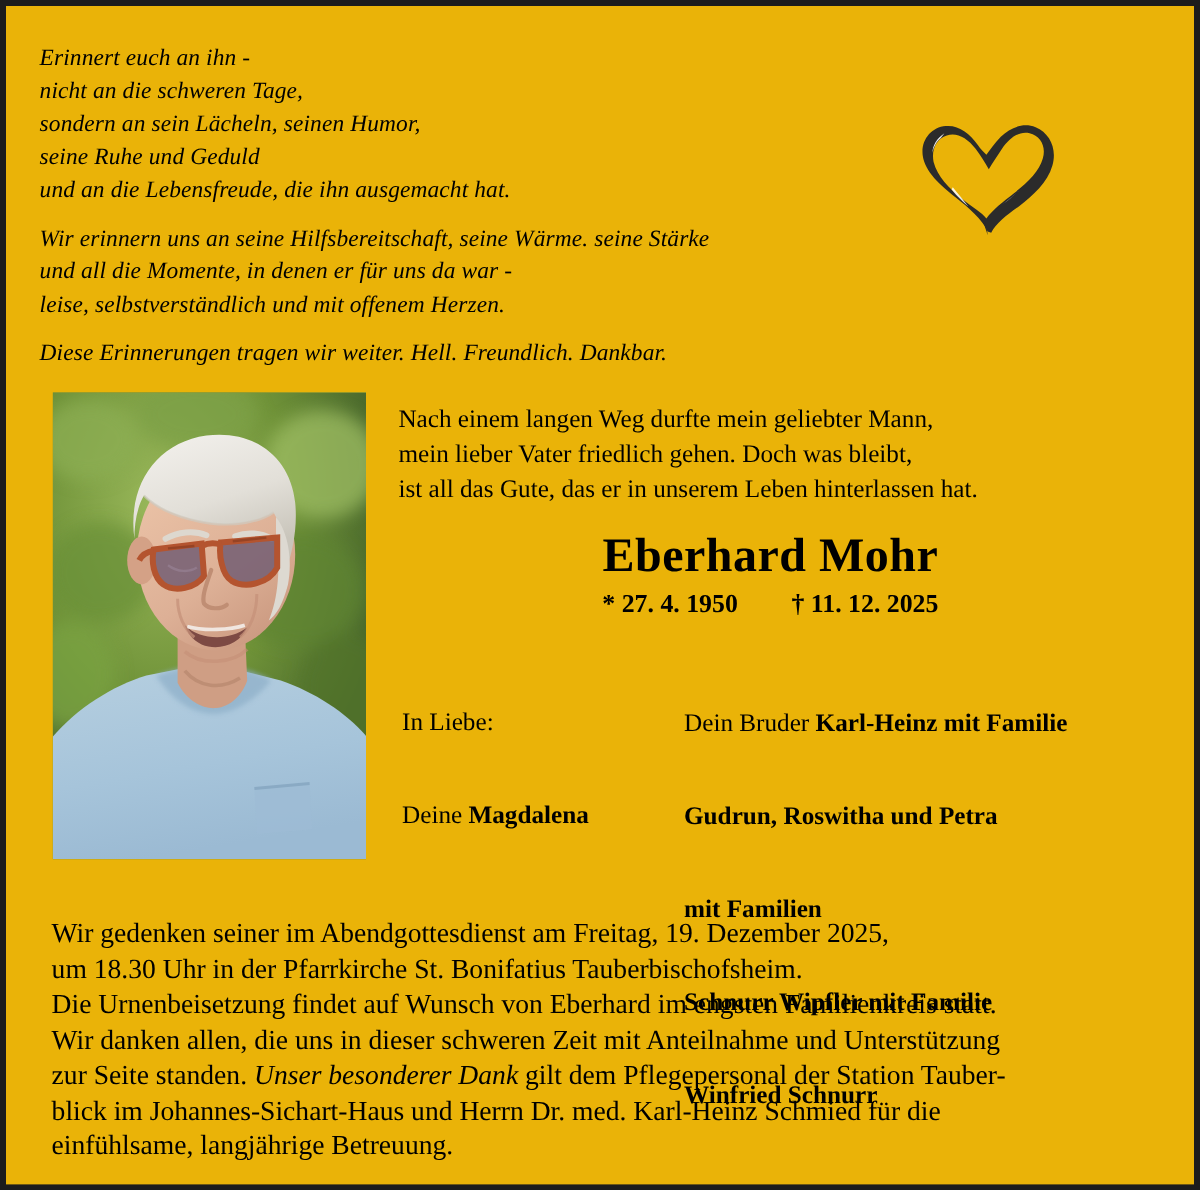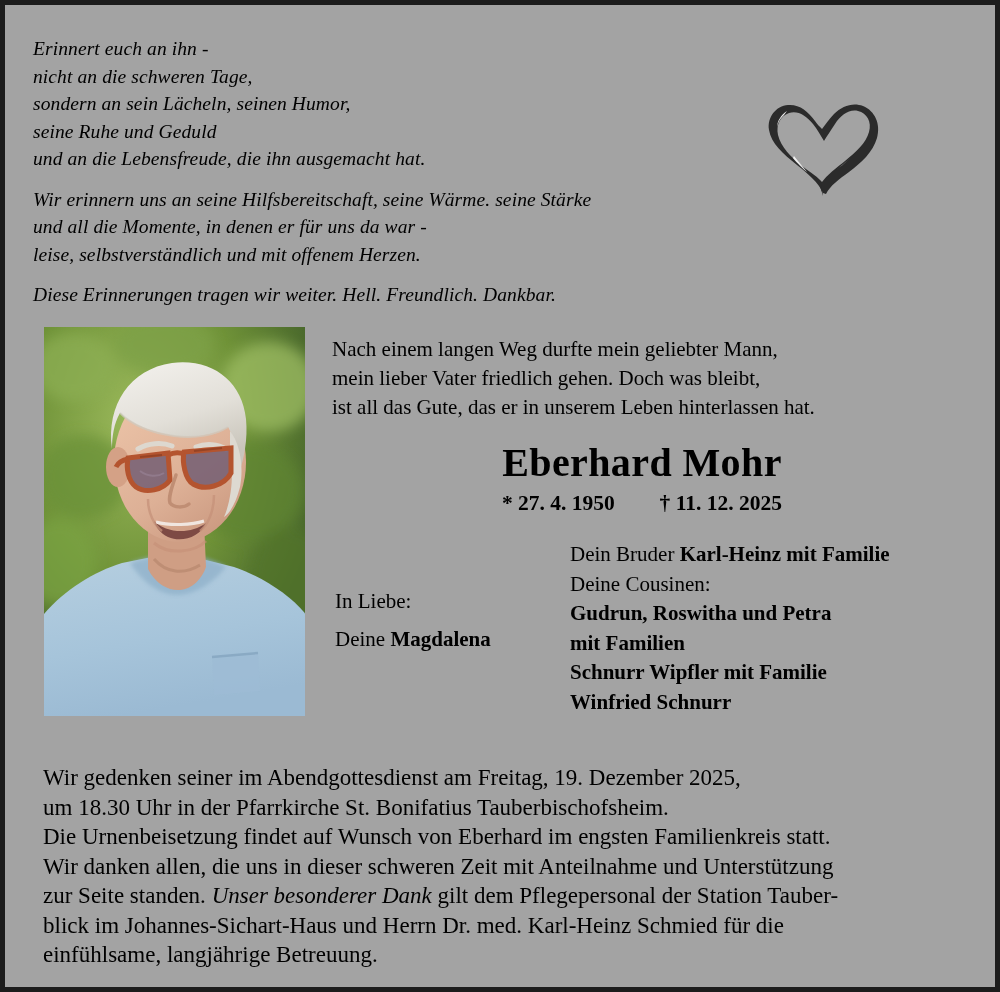--- a/index.html
+++ b/index.html
@@ -13,21 +13,21 @@
     font-family: "Liberation Serif", "DejaVu Serif", serif;
     color: #000000;
     overflow: hidden;
   }
 
   #page {
     position: relative;
     box-sizing: border-box;
     width: 1000px;
     height: 992px;
-    background: #a3a3a3;
+    background: #eab308;
     border: 5px solid #1c1c1c;
   }
 
   
   #verse-block {
     position: absolute;
     left: 28px;
     top: 30px;
     width: 700px;
   }
@@ -112,21 +112,21 @@
 
   #mourners-right {
     position: absolute;
     left: 565px;
     top: 535px;
     width: 400px;
     font-size: 21px;
     line-height: 29.5px;
   }
   #mourners-right b { font-weight: bold; }
-  .mourner-line { white-space: nowrap; }
+  .mourner-line { white-space: nowrap; margin-top: 48px; }
 
   
   #service-text {
     position: absolute;
     left: 38px;
     top: 758px;
     width: 920px;
     font-size: 23px;
     line-height: 29.5px;
     white-space: pre-line;
@@ -274,21 +274,20 @@
     <span>11. 12. 2025</span>
   </div>
 
   <div id="mourners-left">
     <div class="lead">In Liebe:</div>
     <div class="mourner-line"><span>Deine </span><b>Magdalena</b></div>
   </div>
 
   <div id="mourners-right">
     <div class="mourner-line"><span>Dein Bruder </span><b>Karl-Heinz mit Familie</b></div>
-    <div class="mourner-line"><span>Deine Cousinen:</span><b></b></div>
     <div class="mourner-line"><span></span><b>Gudrun, Roswitha und Petra</b></div>
     <div class="mourner-line"><span></span><b>mit Familien</b></div>
     <div class="mourner-line"><span></span><b>Schnurr Wipfler mit Familie</b></div>
     <div class="mourner-line"><span></span><b>Winfried Schnurr</b></div>
   </div>
 
   <div id="service-text"><span>Wir gedenken seiner im Abendgottesdienst am Freitag, 19. Dezember 2025,
 um 18.30 Uhr in der Pfarrkirche St. Bonifatius Tauberbischofsheim.
 Die Urnenbeisetzung findet auf Wunsch von Eberhard im engsten Familienkreis statt.
 Wir danken allen, die uns in dieser schweren Zeit mit Anteilnahme und Unterstützung

